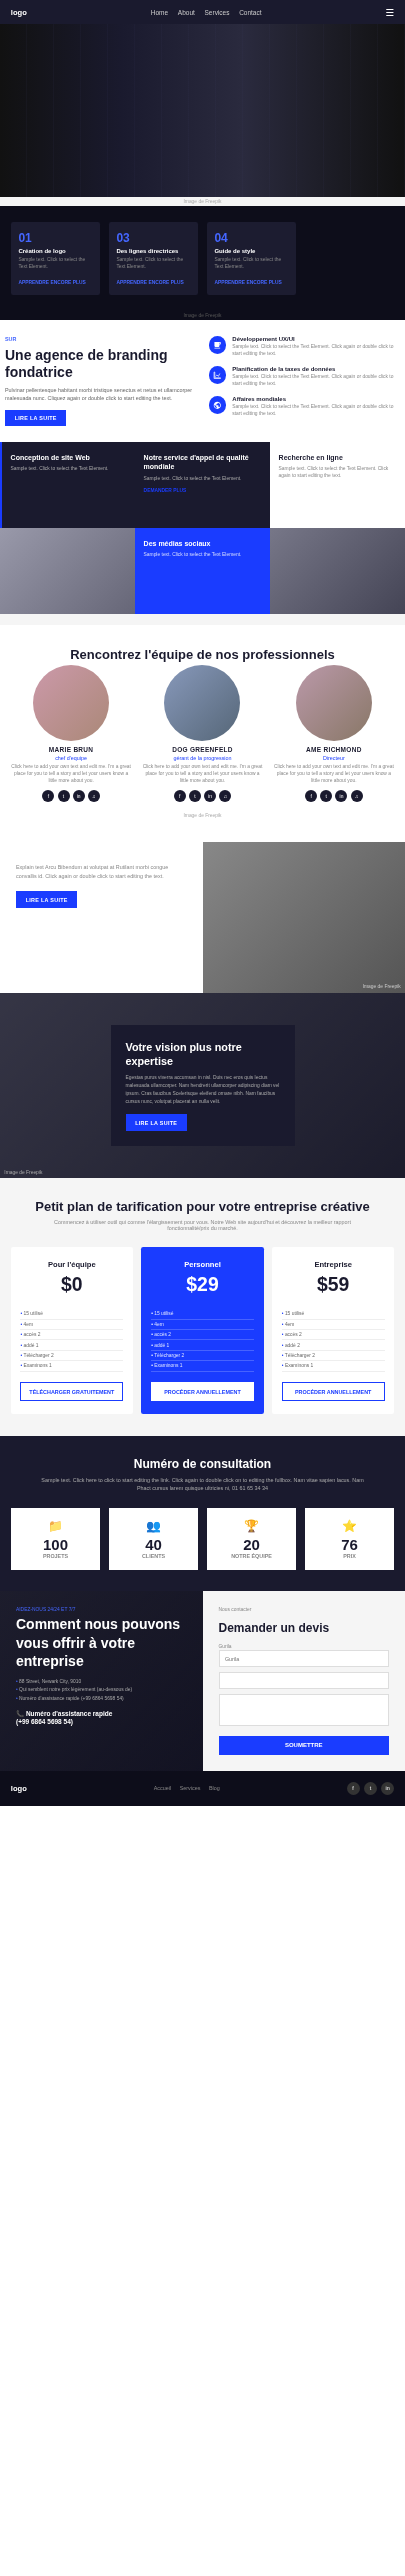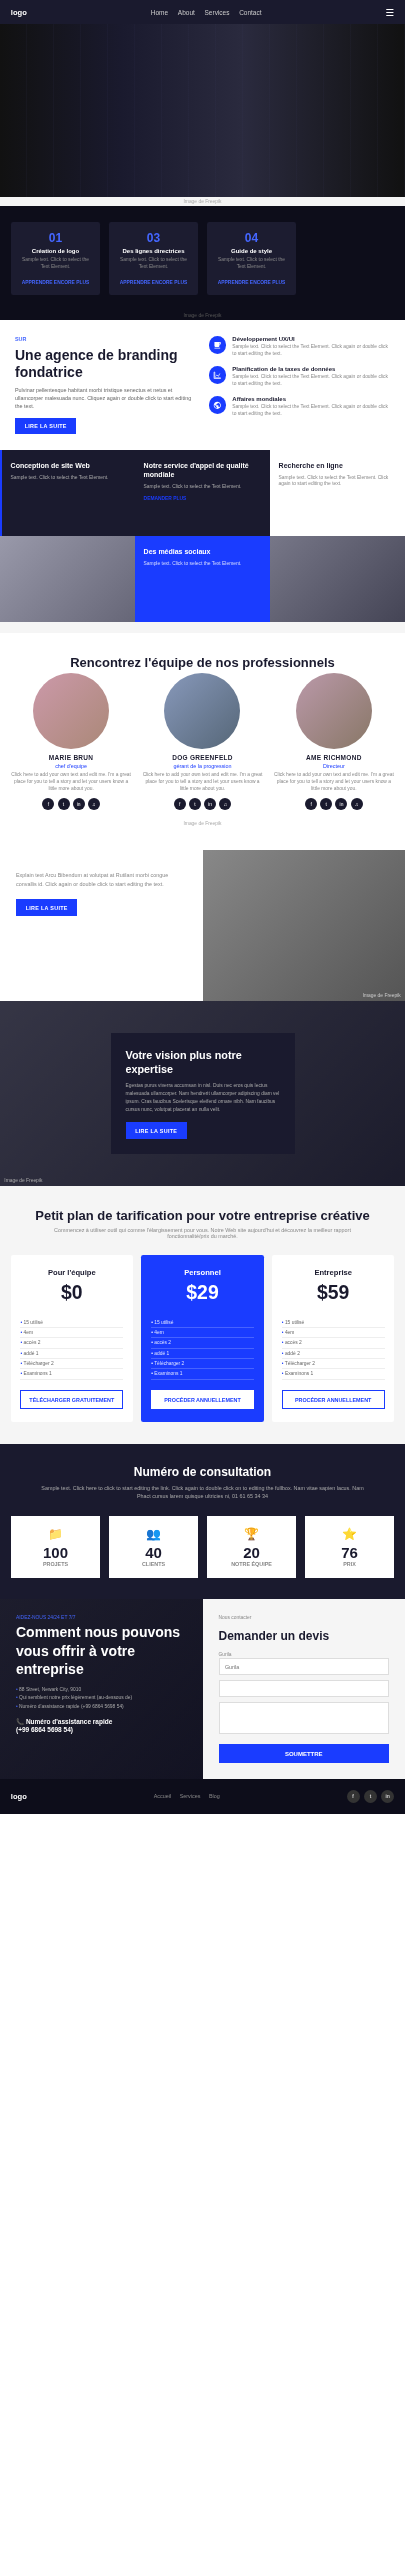--- a/index.html
+++ b/index.html
@@ -33,21 +33,20 @@
         repeating-linear-gradient(45deg, #222 0px, #222 1.1px, #333 1.1px, #333 4.3px);
       display: flex;
       align-items: center;
       justify-content: center;
     }
 
     
     .steps-section {
       background: #0d0d1a;
       padding: 16px 10.8px;
-      text-align: center;
     }
     .steps-grid {
       display: grid;
       grid-template-columns: repeat(4, 1fr);
       gap: 8.6px;
     }
     .step-card {
       background: #1c1c30;
       border-radius: 2.2px;
       padding: 8.6px 7.6px;
@@ -84,21 +83,21 @@
       text-align: center;
       font-size: 4.9px;
       color: #aaa;
       padding: 2.2px 0;
       background: #f5f5f5;
     }
 
     
     .branding-section {
       background: #fff;
-      padding: 16px 15px;
+      padding: 16px 5px;
       display: grid;
       grid-template-columns: 1fr 1fr;
       gap: 12px;
       align-items: start;
       border-radius: 27px;
     }
     .branding-left {}
     .branding-sup {
       font-size: 5.4px;
       color: #4466ff;

